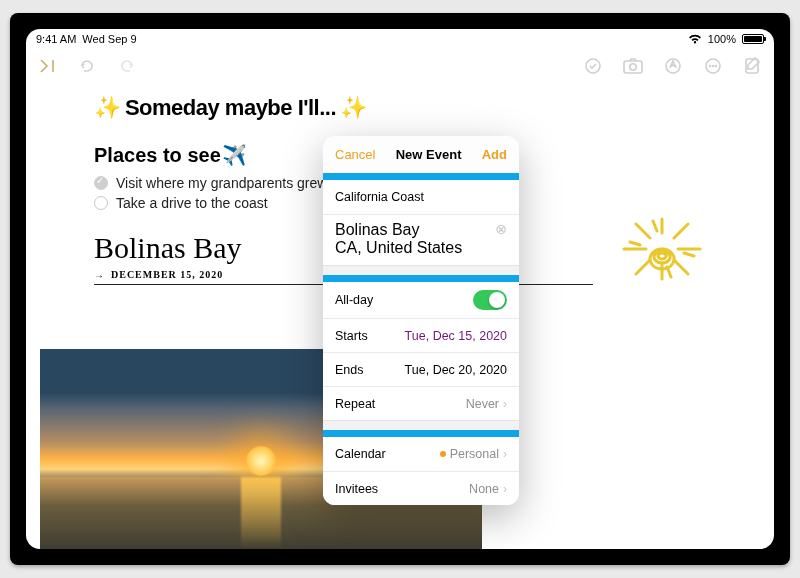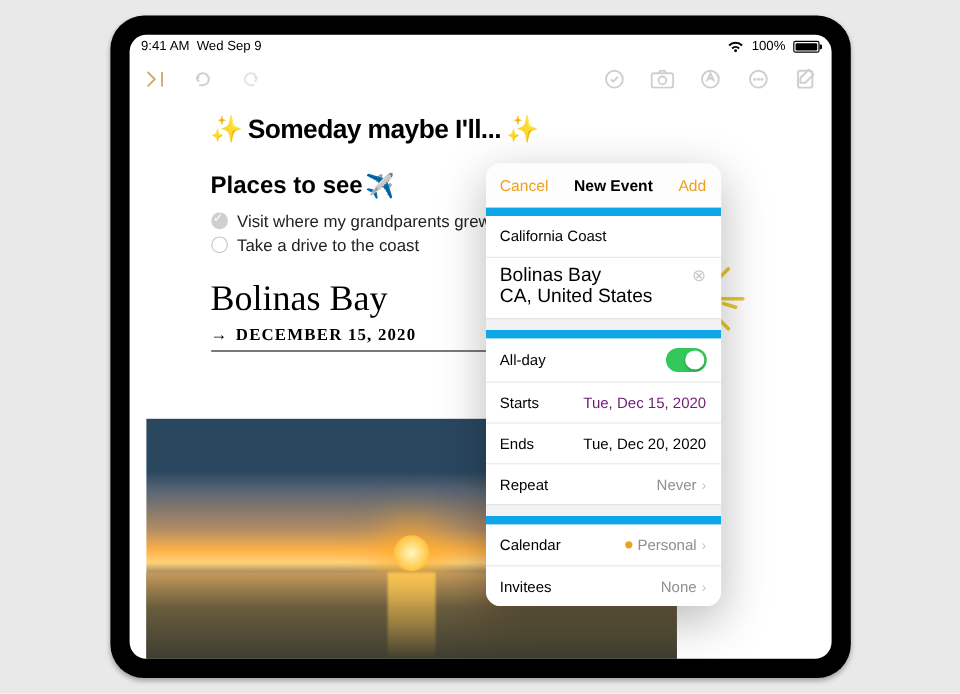--- a/index.html
+++ b/index.html
@@ -6,23 +6,23 @@
   html, body { width: 800px; height: 578px; overflow: hidden; font-family: -apple-system, "Helvetica Neue", Arial, sans-serif; }
   body { display: flex; align-items: center; justify-content: center; background: #f4f4f4; }
 
   
   .device {
     width: 800px; height: 578px;
     background: #e9e9e9;
     display: flex; align-items: center; justify-content: center;
   }
   .ipad {
-    width: 617px; height: 552px;
+    width: 780px; height: 552px;
     background: #000;
-    border-radius: 28px;
+    border-radius: 8px;
     padding: 16px;
     position: relative;
     box-shadow: 0 2px 4px rgba(0,0,0,.3);
   }
   .screen {
     width: 100%; height: 100%;
     background: #fff;
     border-radius: 14px;
     position: relative;
     overflow: hidden;
@@ -61,21 +61,21 @@
   }
   .title { font-size: 22px; font-weight: 800; letter-spacing: -.5px; display:flex; align-items:center; gap:4px; }
   .section { margin-top: 22px; font-size: 20px; font-weight:700; display:flex; align-items:center; gap:2px; }
   .checklist { margin-top: 8px; font-size: 14px; color:#222; }
   .check-row { display:flex; align-items:center; gap:8px; margin: 4px 0; }
   .cb { width:14px; height:14px; border-radius:50%; border:1.8px solid #c9c9c9; flex:none; position:relative;}
   .cb.checked { background:#cfcfcf; border-color:#cfcfcf;}
   .cb.checked::after { content:"✓"; color:#fff; font-size:10px; position:absolute; left:1px; top:-2px; }
 
   .handwriting1 { font-family: "Brush Script MT", "Segoe Script", cursive; font-size: 30px; margin-top: 20px; }
-  .handwriting2 { font-family: "Comic Sans MS", "Segoe Script", cursive; font-size: 14px; letter-spacing: 1px; margin-top: 4px; font-weight:600;}
+  .handwriting2 { font-family: "Comic Sans MS", "Segoe Script", cursive; font-size: 10px; letter-spacing: 1px; margin-top: 4px; font-weight:600;}
   .arrow { display:inline-block; margin-right:6px; font-family: sans-serif; }
   .rule { border:0; border-top:1.5px solid #222; margin-top:4px; width: 78%; }
 
   
   .photo {
     position:absolute; left:14px; bottom:0; width: 442px; height: 200px;
     background: linear-gradient(to bottom,
       #2a4760 0%, #2a4760 22%,
       #5a6674 30%, #b08c64 46%,
       #ffb347 55%, #ffd27a 60%,
@@ -101,21 +101,21 @@
     left: 297px; top: 107px;
     width: 196px;
     background: #fdfdfd;
     border-radius: 12px;
     box-shadow: 0 12px 40px rgba(0,0,0,.28);
     overflow:hidden;
   }
   .phead { display:flex; align-items:center; justify-content:space-between; padding: 11px 12px; font-size: 13px; }
   .phead .ptitle { font-weight:600; }
   .phead .btn { color:#f0a020; font-size:13px; }
-  .phead .btn.add { font-weight:400; }
+  .phead .btn.add { font-weight:700; }
   .pgroup { background:#fff; border-top:7px solid #0ea5e9; }
   .prow { padding: 8px 12px; border-top:1px solid #e9e9e9; display:flex; align-items:center; justify-content:space-between; font-size: 12.5px; color:#000; min-height:34px;}
   .prow:first-child { border-top:0;}
   .prow .label { color:#000; }
   .prow .value { color:#8e8e93; display:flex; align-items:center; gap:4px; }
   .pgap { height:10px; background: #f2f2f4; border-top:1px solid #e4e4e4;}
   .pcol { padding: 6px 12px 8px; border-top:1px solid #e9e9e9; display:flex; justify-content:space-between; align-items:flex-start; }
   .chev { color:#c7c7cc; font-size:12px; }
   .clear-x { color:#c7c7cc; font-size:14px; }
   .dot { width:6px; height:6px; border-radius:50%; background:#f0a020; display:inline-block; }

